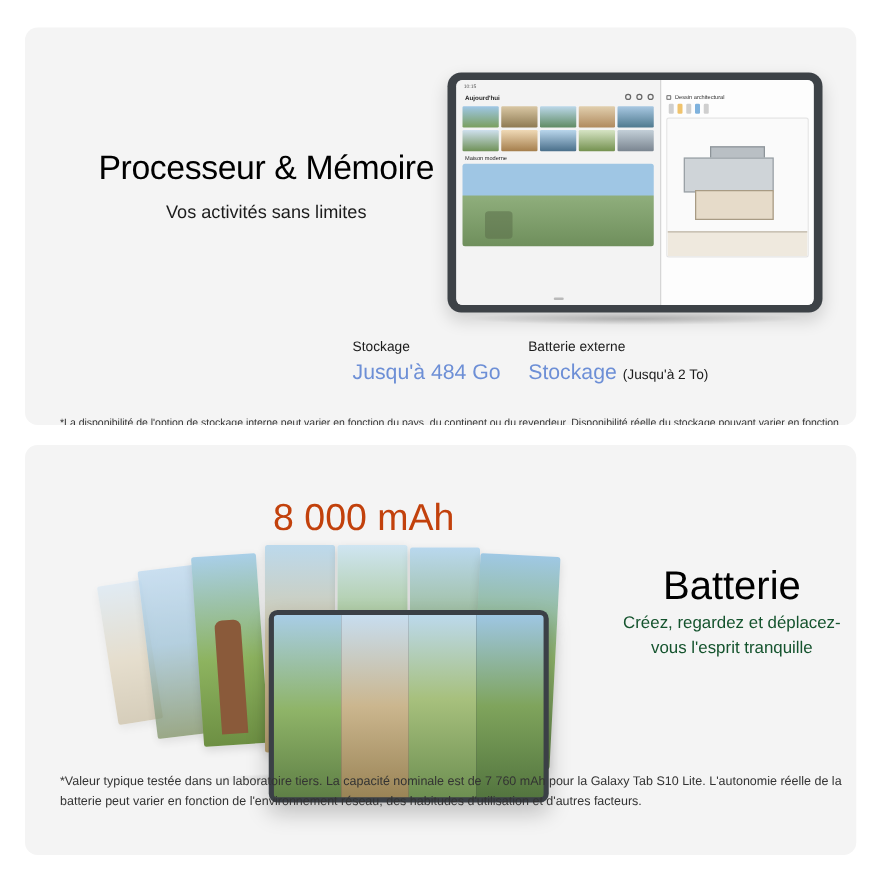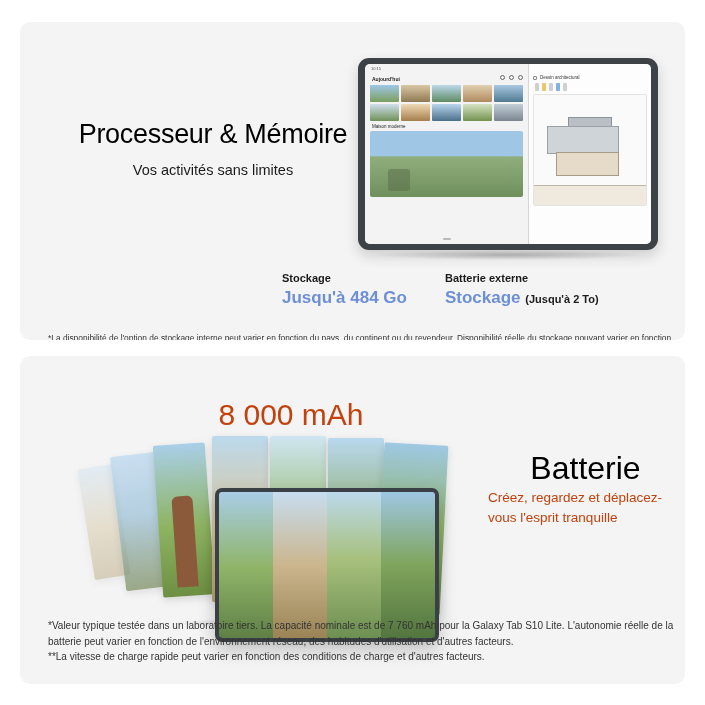--- a/index.html
+++ b/index.html
@@ -161,22 +161,21 @@
     left: 352px; top: 228px;
     width: 272px; height: 10px;
     background: radial-gradient(ellipse at center, rgba(0,0,0,0.22) 0%, rgba(0,0,0,0) 70%);
   }
 
   
   .specs {
     position: absolute;
     left: 262px; top: 250px;
     display: flex;
-    gap: 16px;
-    font-weight: bold;
+    gap: 0;
   }
   .spec { margin-right: 22px; }
   .spec-label {
     font-size: 11px;
     color: #1b1b1b;
     margin-bottom: 4px;
   }
   .spec-value {
     font-size: 17px;
     color: #6d8fd6;
@@ -216,24 +215,24 @@
     left: 468px; top: 94px;
     width: 195px;
     text-align: center;
     font-size: 32px;
     color: #000;
   }
   .bat-sub {
     position: absolute;
     left: 468px; top: 132px;
     width: 195px;
-    text-align: left;
+    text-align: center;
     font-size: 13.5px;
     line-height: 1.45;
-    color: #c2410c;
+    color: #14532d;
   }
   .fan {
     position: absolute;
     left: 40px; top: 68px;
     width: 420px; height: 200px;
   }
   .card {
     position: absolute;
     border-radius: 2px;
     overflow: hidden;
@@ -403,17 +402,16 @@
           <div class="s4"></div>
         </div>
       </div>
     </div>
 
     <div class="bat-heading">Batterie</div>
     <div class="bat-sub">Créez, regardez et déplacez-vous l'esprit tranquille</div>
 
     <div class="bat-footnote">
       <div>*Valeur typique testée dans un laboratoire tiers. La capacité nominale est de 7 760 mAh pour la Galaxy Tab S10 Lite. L'autonomie réelle de la batterie peut varier en fonction de l'environnement réseau, des habitudes d'utilisation et d'autres facteurs.</div>
-      <div>**La vitesse de charge rapide peut varier en fonction des conditions de charge et d'autres facteurs.</div>
     </div>
   </div>
 
 </div>
 
 </body></html>

